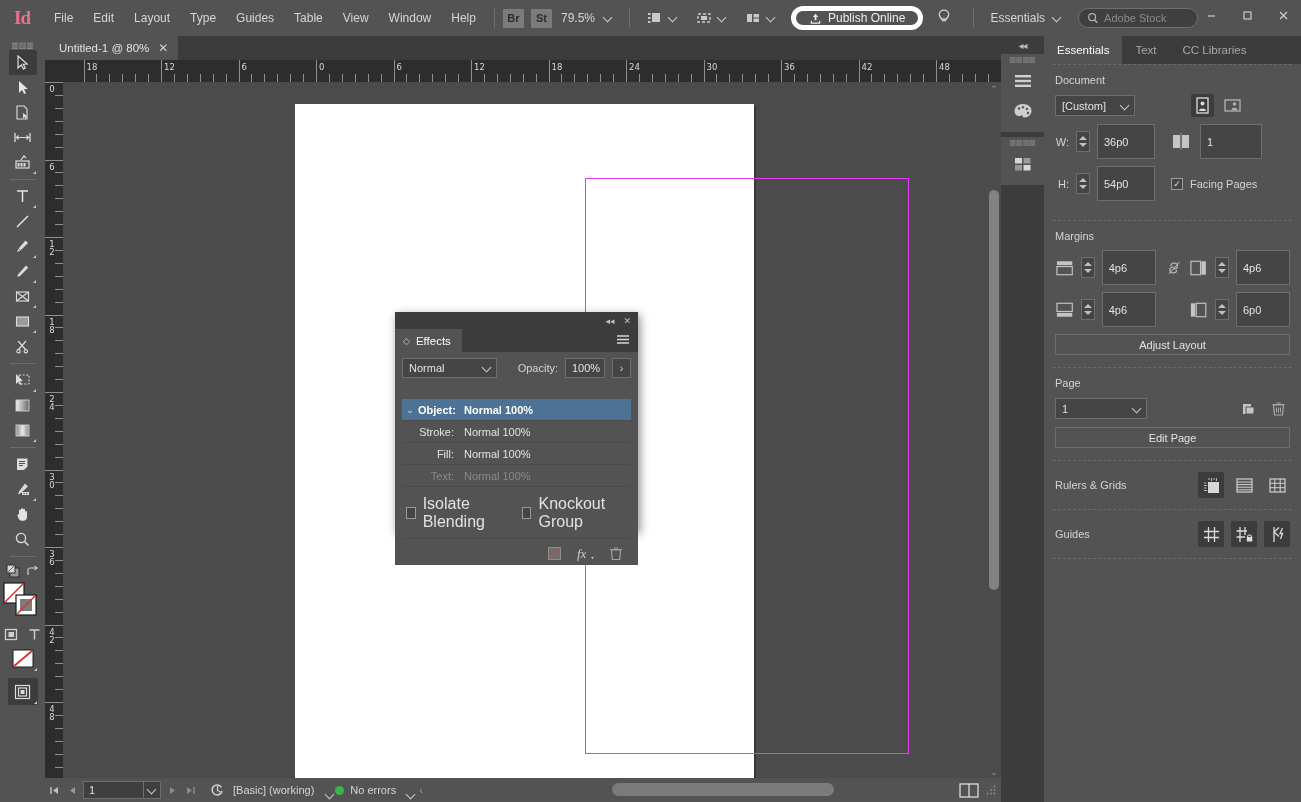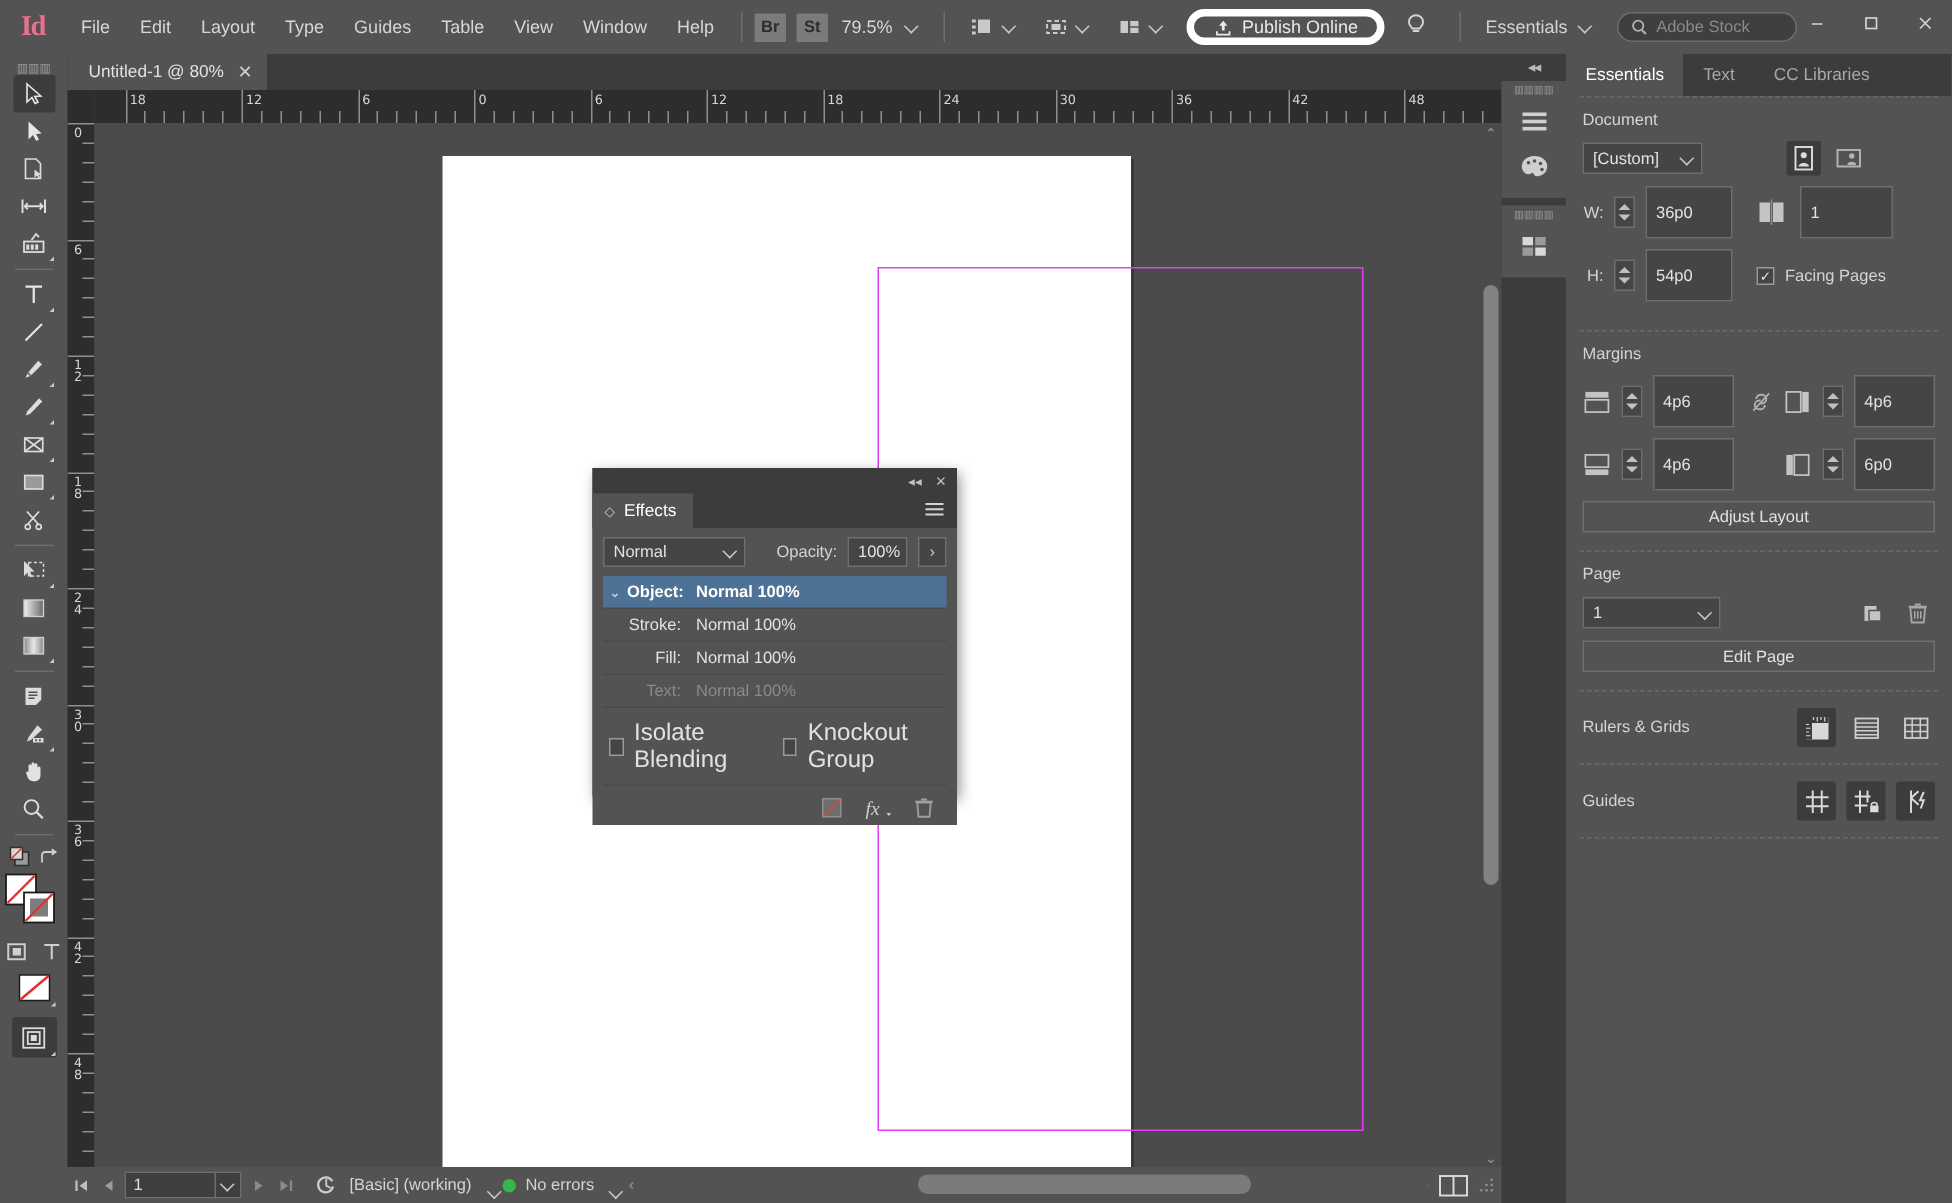--- a/index.html
+++ b/index.html
@@ -197,21 +197,21 @@
   }
   #eff-titlebar { height: 17px; background: #3c3c3c; display: flex; align-items: center; justify-content: flex-end; gap: 9px; padding-right: 7px; }
   #eff-titlebar .tb { font-size: 9px; color: #c0c0c0; }
   #eff-tabrow { height: 23px; display: flex; align-items: center; background: #3c3c3c; }
   #eff-tab {
     height: 23px; background: #535353; display: flex; align-items: center; gap: 6px;
     padding: 0 11px 0 8px; font-size: 11.5px; color: #ffffff;
   }
   #eff-menu { margin-left: auto; padding-right: 8px; }
   #eff-body { background: #535353; padding: 6px 7px 0 7px; }
-  #eff-toprow { display: flex; align-items: center; gap: 7px; margin-bottom: 6px; }
+  #eff-toprow { display: flex; align-items: center; gap: 7px; margin-bottom: 21px; }
   .eff-row {
     height: 22px; display: flex; align-items: center; font-size: 11px;
     border-bottom: 1px solid #4a4a4a;
   }
   .eff-row.sel { background: #4e7296; }
   .eff-label { width: 62px; text-align: right; padding-right: 10px; color: #e2e2e2; }
   .eff-val { color: #e2e2e2; }
   .eff-row.sel .eff-label, .eff-row.sel .eff-val { font-weight: bold; color: #ffffff; }
   .eff-row.dim .eff-label, .eff-row.dim .eff-val { color: #8a8a8a; }
   .eff-disc { width: 16px; text-align: center; color: #e0e0e0; font-size: 9px; }

